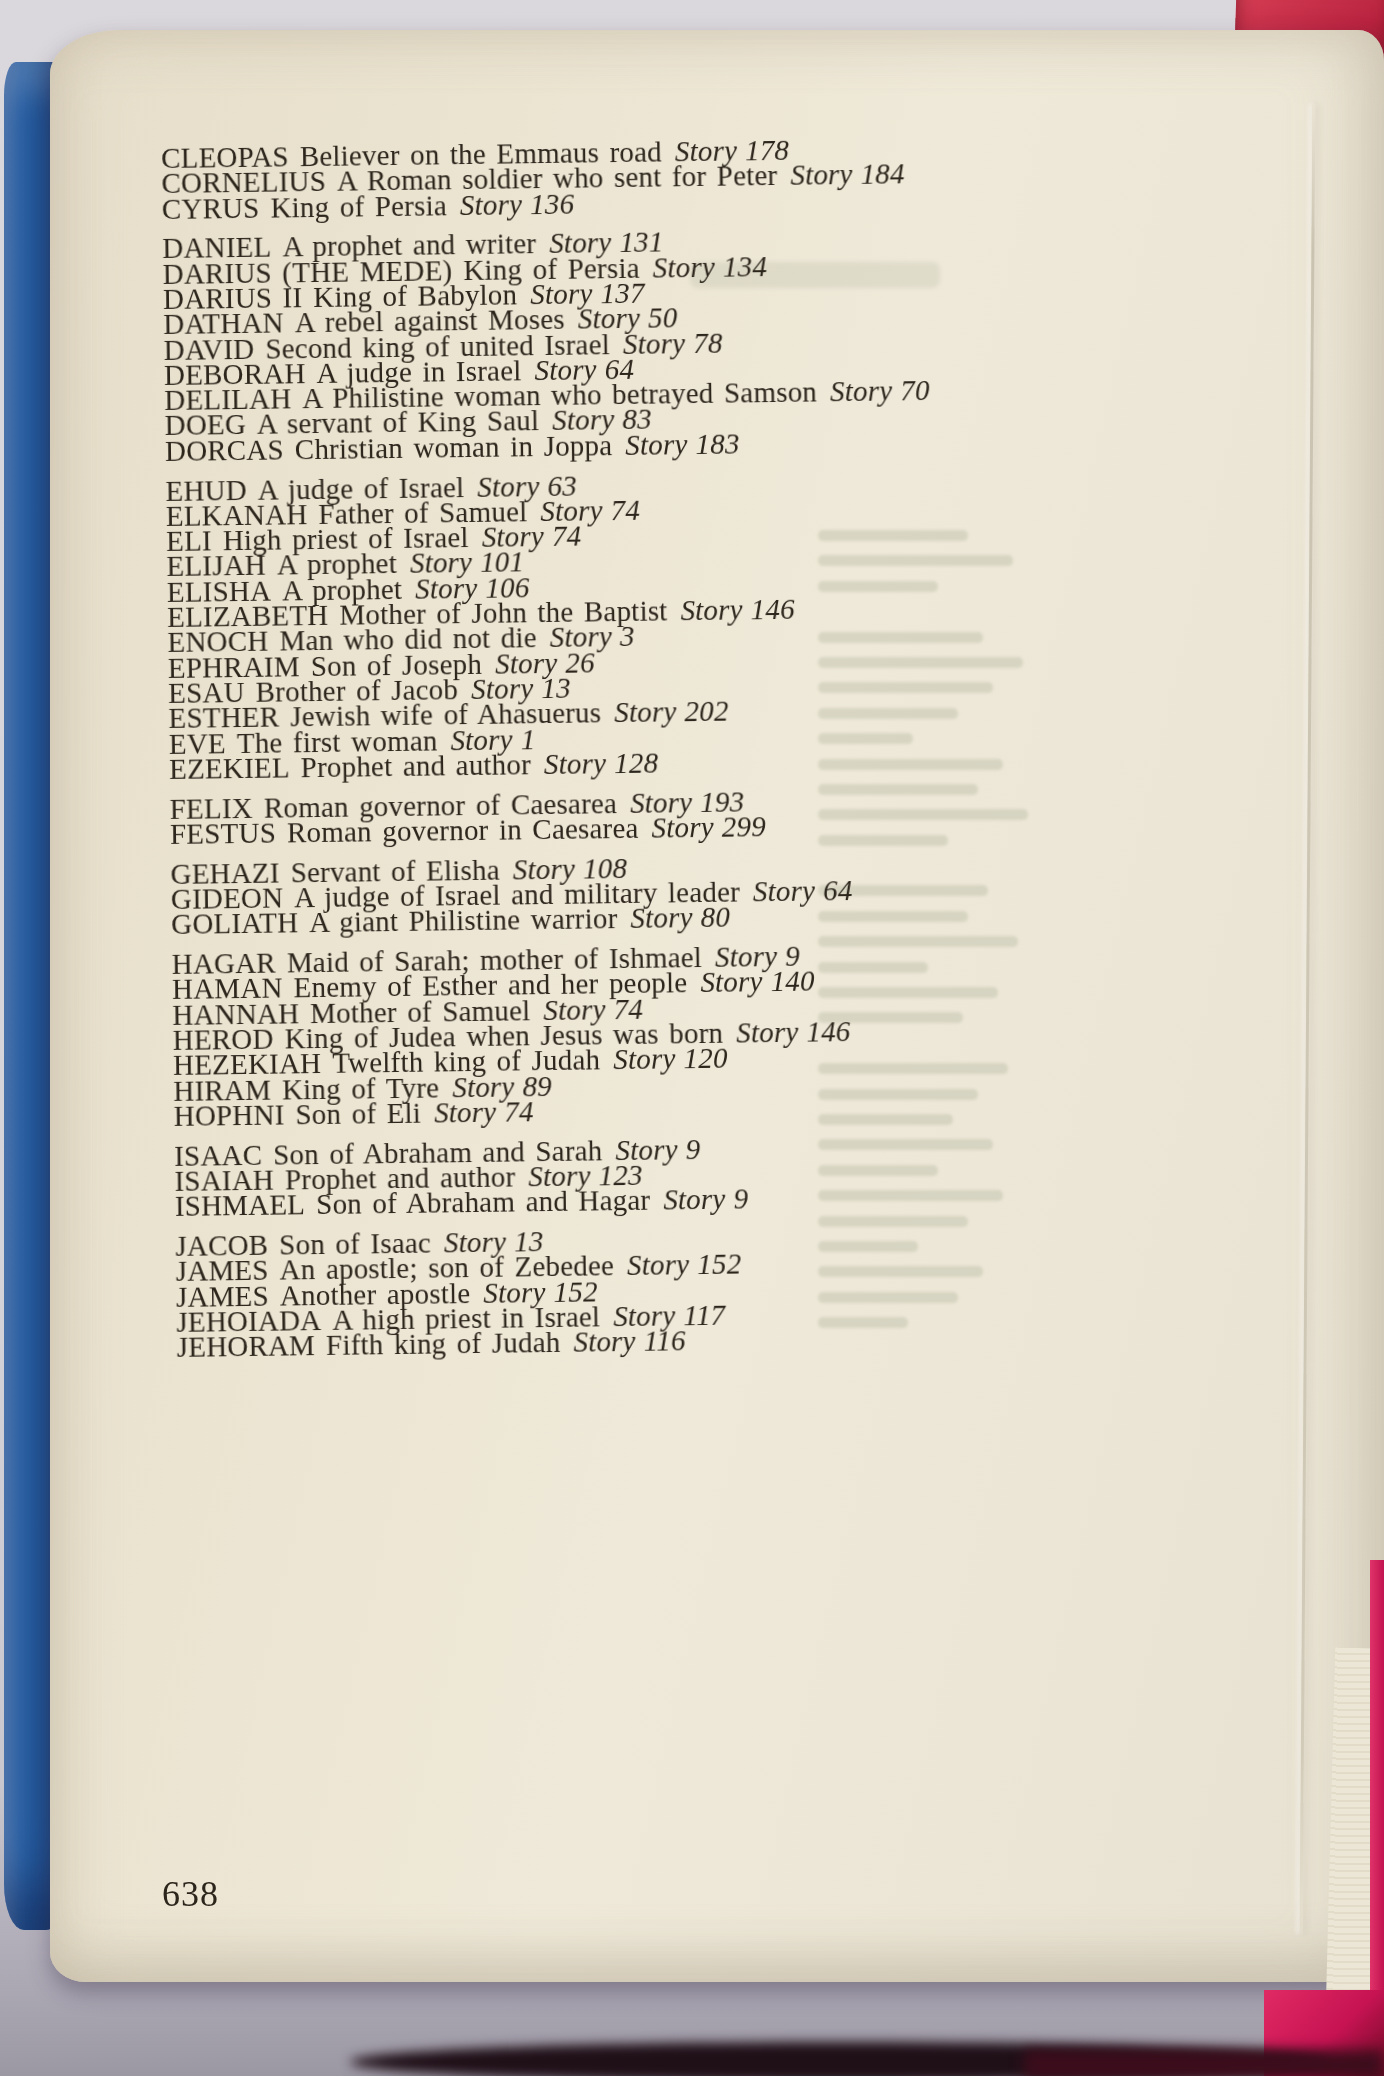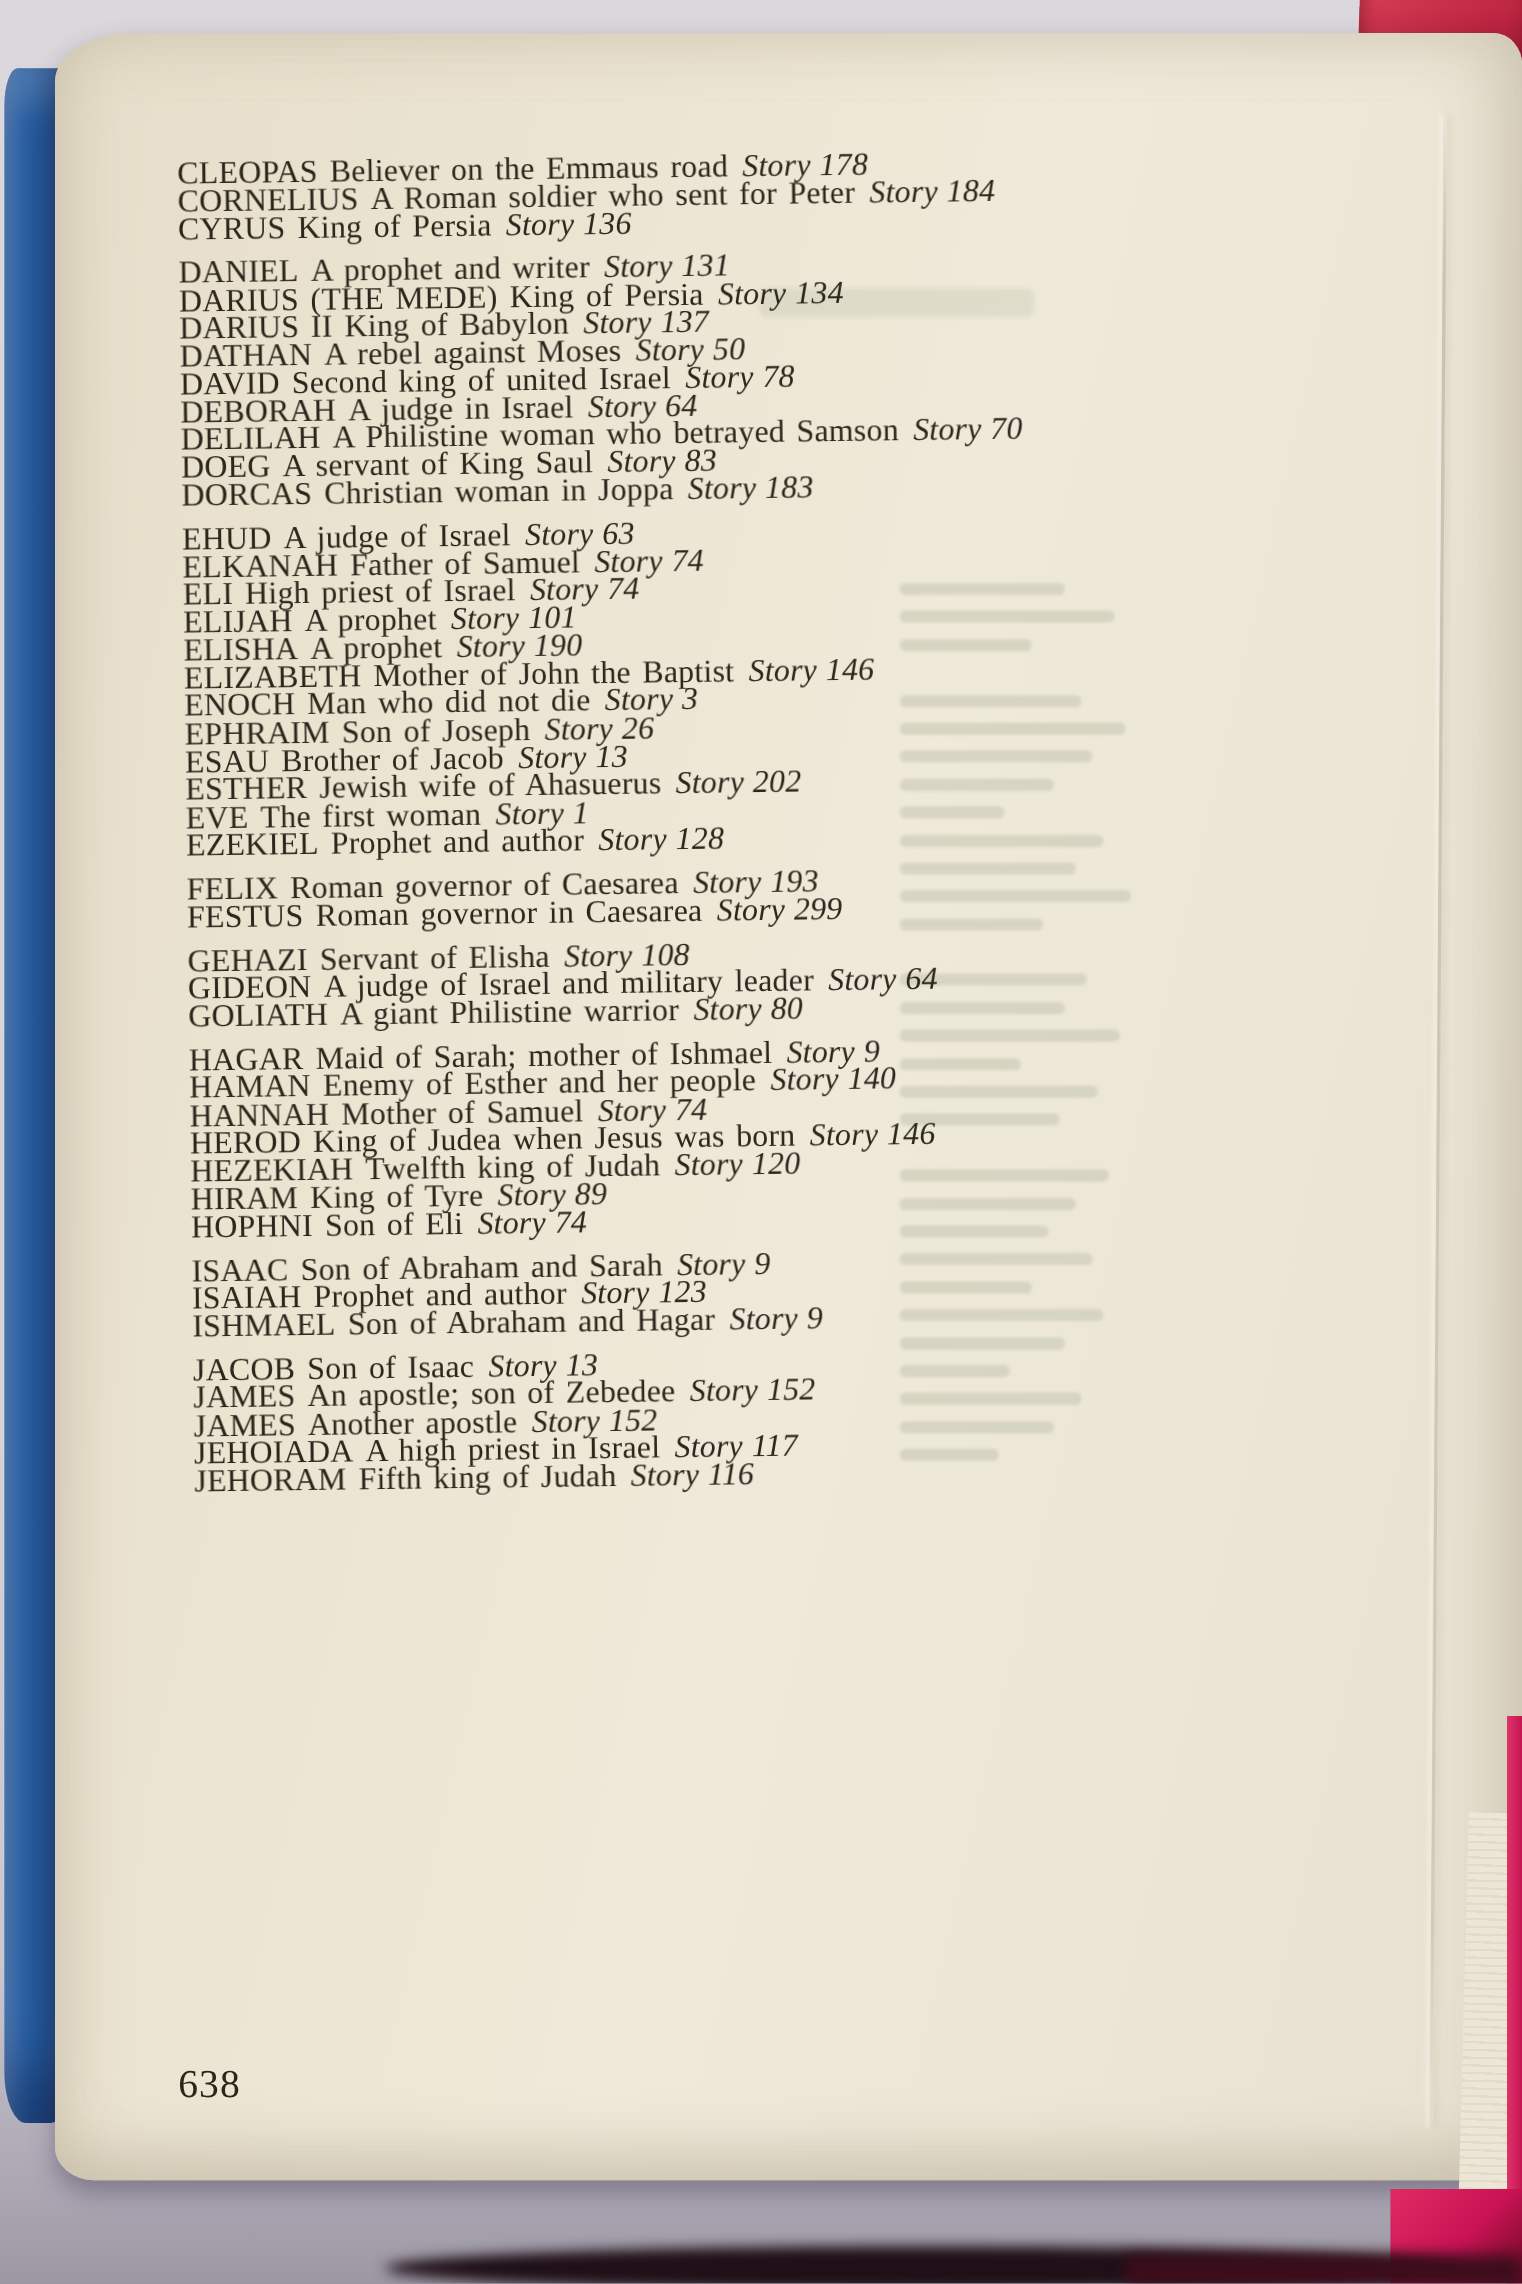--- a/index.html
+++ b/index.html
@@ -145,21 +145,21 @@
             <div class="entry"><span class="entry-name">DEBORAH</span><span class="entry-desc">A judge in Israel</span><span class="story-ref"><span>Story</span><span class="story-num">64</span></span></div>
             <div class="entry"><span class="entry-name">DELILAH</span><span class="entry-desc">A Philistine woman who betrayed Samson</span><span class="story-ref"><span>Story</span><span class="story-num">70</span></span></div>
             <div class="entry"><span class="entry-name">DOEG</span><span class="entry-desc">A servant of King Saul</span><span class="story-ref"><span>Story</span><span class="story-num">83</span></span></div>
             <div class="entry"><span class="entry-name">DORCAS</span><span class="entry-desc">Christian woman in Joppa</span><span class="story-ref"><span>Story</span><span class="story-num">183</span></span></div>
           </div>
           <div class="group">
             <div class="entry"><span class="entry-name">EHUD</span><span class="entry-desc">A judge of Israel</span><span class="story-ref"><span>Story</span><span class="story-num">63</span></span></div>
             <div class="entry"><span class="entry-name">ELKANAH</span><span class="entry-desc">Father of Samuel</span><span class="story-ref"><span>Story</span><span class="story-num">74</span></span></div>
             <div class="entry"><span class="entry-name">ELI</span><span class="entry-desc">High priest of Israel</span><span class="story-ref"><span>Story</span><span class="story-num">74</span></span></div>
             <div class="entry"><span class="entry-name">ELIJAH</span><span class="entry-desc">A prophet</span><span class="story-ref"><span>Story</span><span class="story-num">101</span></span></div>
-            <div class="entry"><span class="entry-name">ELISHA</span><span class="entry-desc">A prophet</span><span class="story-ref"><span>Story</span><span class="story-num">190</span></span></div>
+            <div class="entry"><span class="entry-name">ELISHA</span><span class="entry-desc">A prophet</span><span class="story-ref"><span>Story</span><span class="story-num">106</span></span></div>
             <div class="entry"><span class="entry-name">ELIZABETH</span><span class="entry-desc">Mother of John the Baptist</span><span class="story-ref"><span>Story</span><span class="story-num">146</span></span></div>
             <div class="entry"><span class="entry-name">ENOCH</span><span class="entry-desc">Man who did not die</span><span class="story-ref"><span>Story</span><span class="story-num">3</span></span></div>
             <div class="entry"><span class="entry-name">EPHRAIM</span><span class="entry-desc">Son of Joseph</span><span class="story-ref"><span>Story</span><span class="story-num">26</span></span></div>
             <div class="entry"><span class="entry-name">ESAU</span><span class="entry-desc">Brother of Jacob</span><span class="story-ref"><span>Story</span><span class="story-num">13</span></span></div>
             <div class="entry"><span class="entry-name">ESTHER</span><span class="entry-desc">Jewish wife of Ahasuerus</span><span class="story-ref"><span>Story</span><span class="story-num">202</span></span></div>
             <div class="entry"><span class="entry-name">EVE</span><span class="entry-desc">The first woman</span><span class="story-ref"><span>Story</span><span class="story-num">1</span></span></div>
             <div class="entry"><span class="entry-name">EZEKIEL</span><span class="entry-desc">Prophet and author</span><span class="story-ref"><span>Story</span><span class="story-num">128</span></span></div>
           </div>
           <div class="group">
             <div class="entry"><span class="entry-name">FELIX</span><span class="entry-desc">Roman governor of Caesarea</span><span class="story-ref"><span>Story</span><span class="story-num">193</span></span></div>

